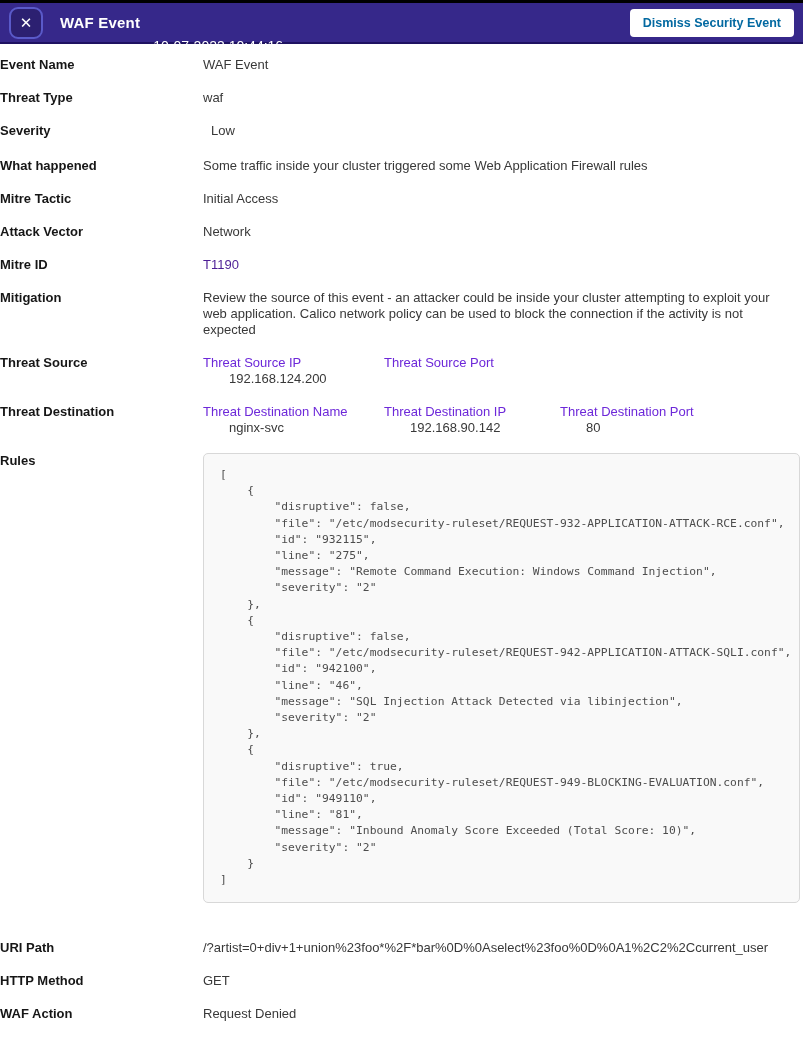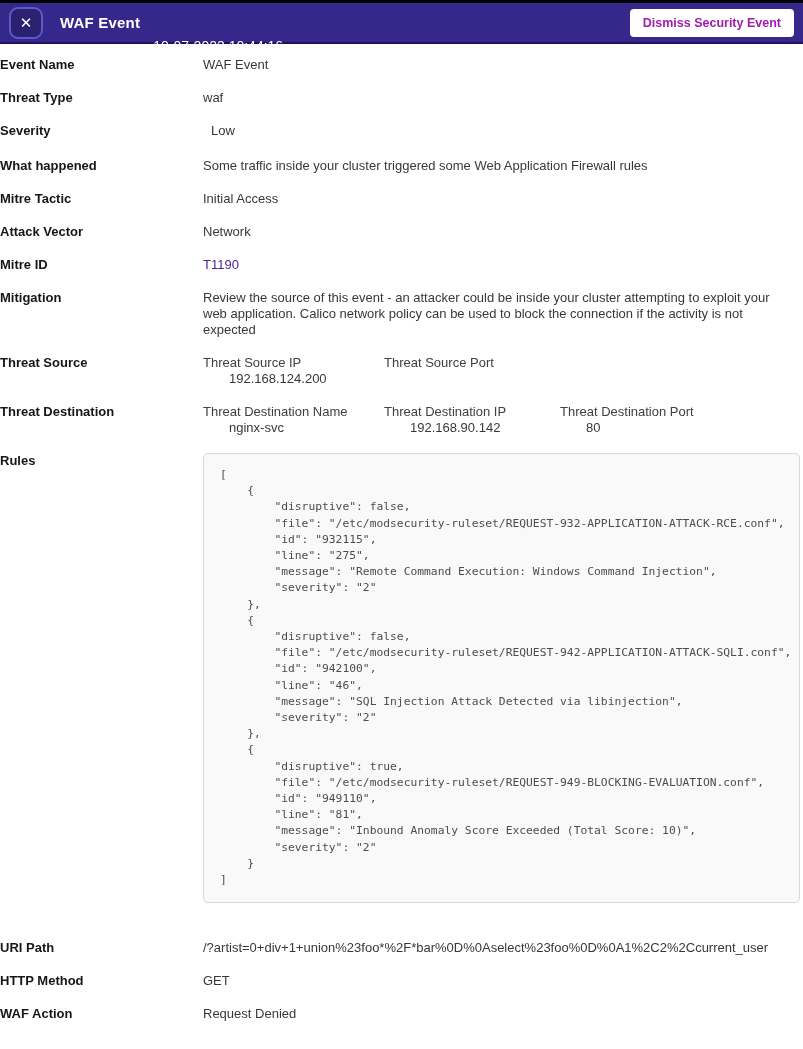--- a/index.html
+++ b/index.html
@@ -6,37 +6,37 @@
   html,body { width:803px; height:1049px; overflow:hidden; background:#ffffff;
     font-family:"Liberation Sans", sans-serif; }
   .top-strip { height:3px; background:#000; }
   .header { height:41px; background:#36288a; border-bottom:2px solid #1e1261;
     display:flex; align-items:center; padding:0 9px; }
   .close-btn { width:34px; height:32px; border:2px solid #5a5ac9; border-radius:9px;
     background:rgba(0,0,0,0.18); color:#fff; display:flex; align-items:center;
     justify-content:center; font-size:15px; cursor:pointer; flex:0 0 auto; }
   .hdr-title { color:#fff; font-weight:700; font-size:15px; margin-left:17px; letter-spacing:.2px; }
   .hdr-time { color:#fff; font-size:14px; margin-left:13px;margin-top:46px; }
-  .dismiss-btn { margin-left:auto; background:#fff; color:#a21caf; font-weight:700;
+  .dismiss-btn { margin-left:auto; background:#fff; color:#0369a1; font-weight:700;
     font-size:12.5px; border:none; border-radius:4px; padding:7px 13px; cursor:pointer;
     font-family:"Liberation Sans", sans-serif; }
   .main { padding-top:13px; }
   .row { display:flex; margin-bottom:17px; font-size:13px; }
   .row-label { width:188px; min-width:188px; text-align:left; font-weight:700;
     color:#161616; line-height:16px; }
   .row-value { margin-left:15px; color:#383838; line-height:16px; }
   .row-severity { margin-top:14px; margin-bottom:19px; }
   .severity-badge { display:inline-block; padding-left:8px; }
   .link { color:#4c1d95; text-decoration:none;text-align:center; }
   .wrap-value { max-width:580px; }
   .group { display:flex; }
   .group-col { display:flex; flex-direction:column; line-height:16px; }
   .col-1 { width:181px; }
   .col-2 { width:176px; }
-  .sub-label { color:#404040; }
+  .sub-label { color:#6d28d9; }
   .sub-value { color:#383838;margin-left:26px; }
   .row-rules { margin-bottom:37px; }
   .code-box { margin-left:15px; width:597px; height:450px; background:#f9f9f9;
     border:1px solid #d8d8d8; border-radius:5px; padding:13px 16px; overflow:hidden; }
   .code-box pre { font-family:"DejaVu Sans Mono","Liberation Mono",monospace;
     font-size:11.3px; line-height:16.2px; color:#4d4d4d; white-space:pre; }
 </style>
 </head>
 <body>
 

